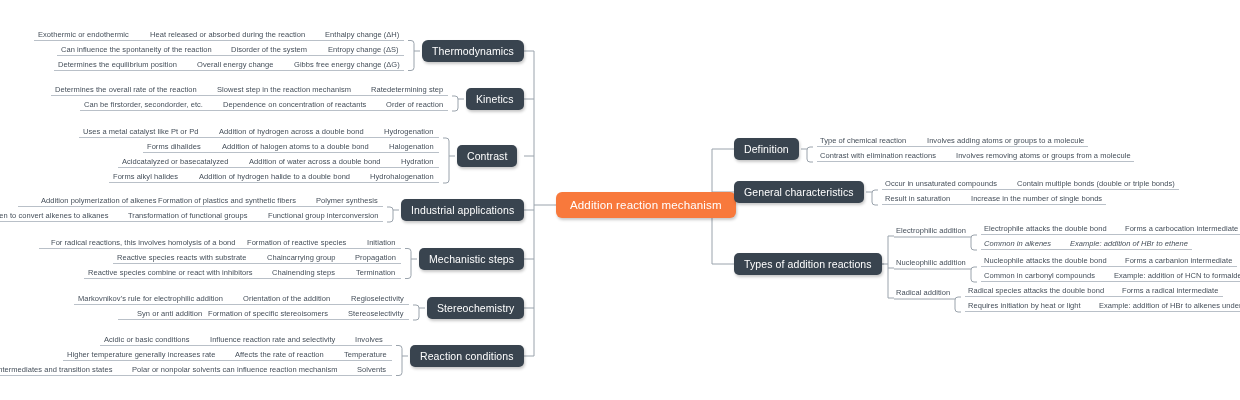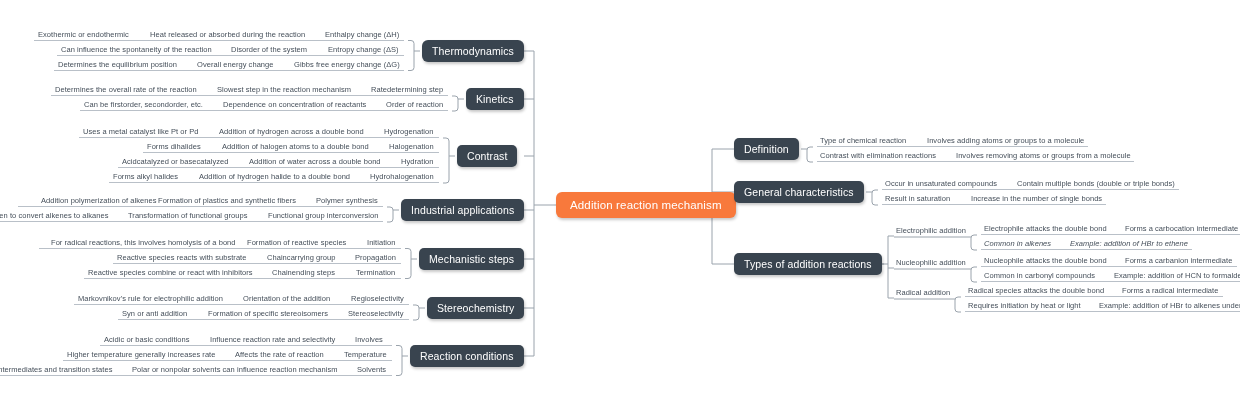--- a/index.html
+++ b/index.html
@@ -237,21 +237,21 @@
         <span style="left: 188px;">Chainending steps</span>
         <span style="left: 272px;">Termination</span>
       </div>
       <div class="branch" style="left: 427px; top: 297px; position: absolute;">Stereochemistry</div>
       <div class="rail lt" style="width: 335px; left: 74px; top: 294px;">
         <span style="left: 4px;">Markovnikov's rule for electrophilic addition</span>
         <span style="left: 169px;">Orientation of the addition</span>
         <span style="left: 277px;">Regioselectivity</span>
       </div>
       <div class="rail lt" style="width: 291px; left: 118px; top: 309px;">
-        <span style="left: 4px;">Syn or anti addition</span>
+        <span style="left: 19px;">Syn or anti addition</span>
         <span style="left: 90px;">Formation of specific stereoisomers</span>
         <span style="left: 230px;">Stereoselectivity</span>
       </div>
       <div class="branch" style="left: 410px; top: 345px; position: absolute;">Reaction conditions</div>
       <div class="rail lt" style="width: 292px; left: 100px; top: 334.5px;">
         <span style="left: 4px;">Acidic or basic conditions</span>
         <span style="left: 110px;">Influence reaction rate and selectivity</span>
         <span style="left: 255px;">Involves</span>
       </div>
       <div class="rail lt" style="width: 329px; left: 63px; top: 349.5px;">

